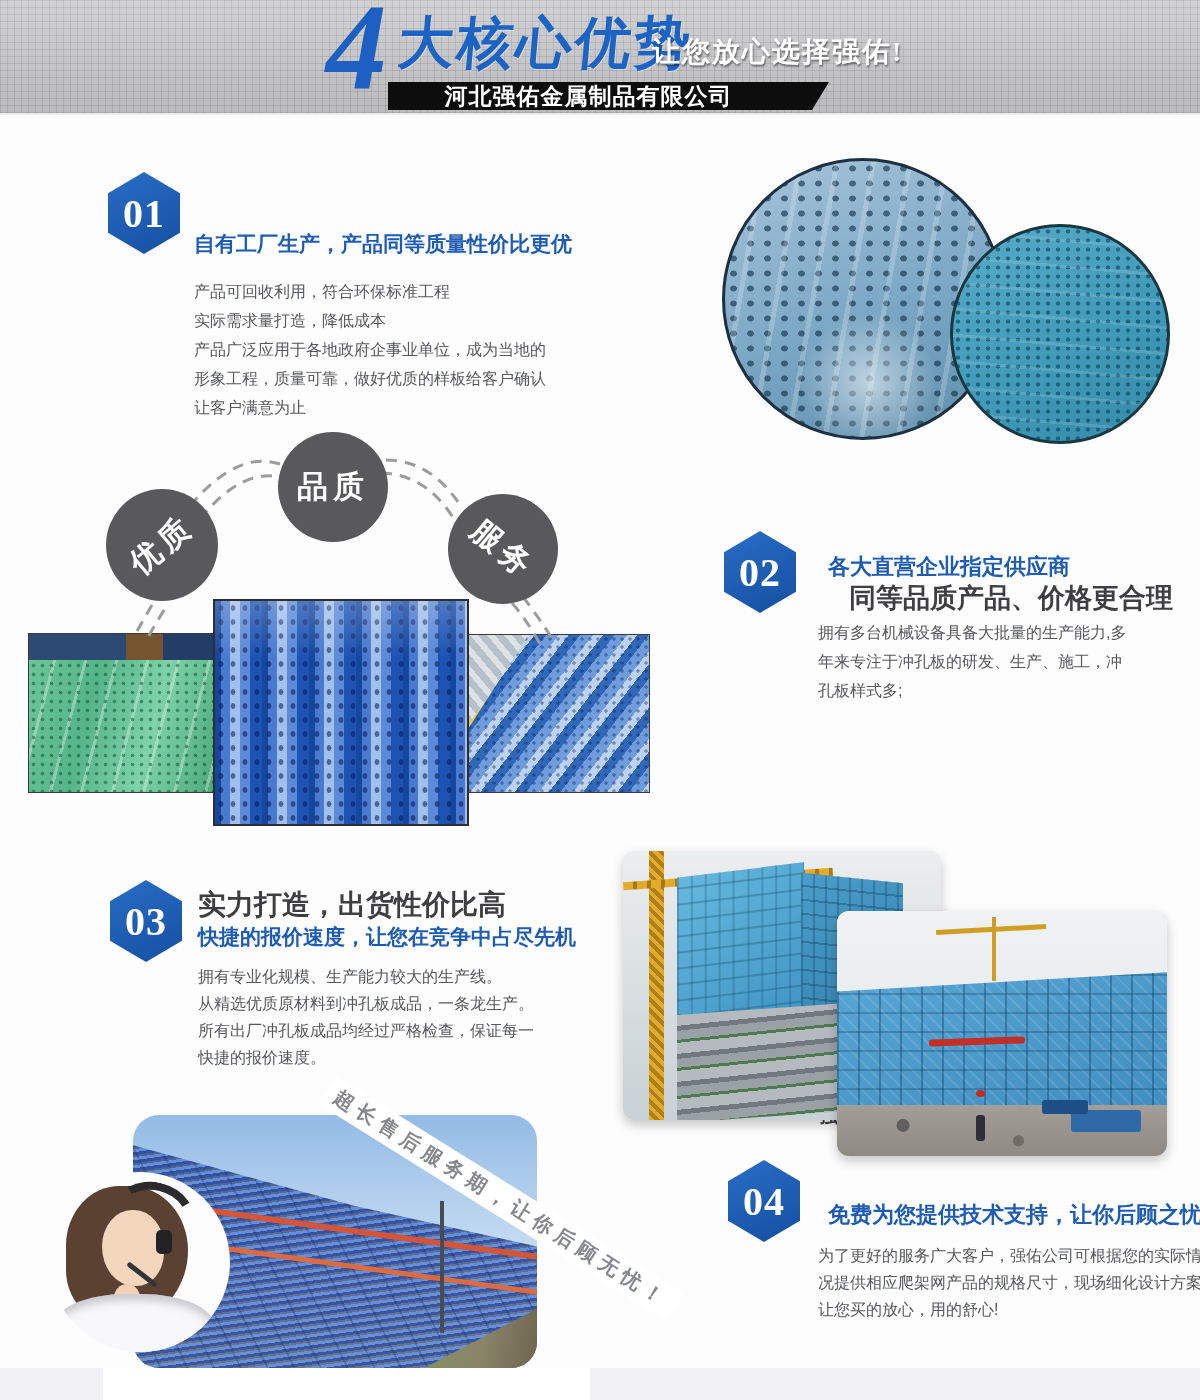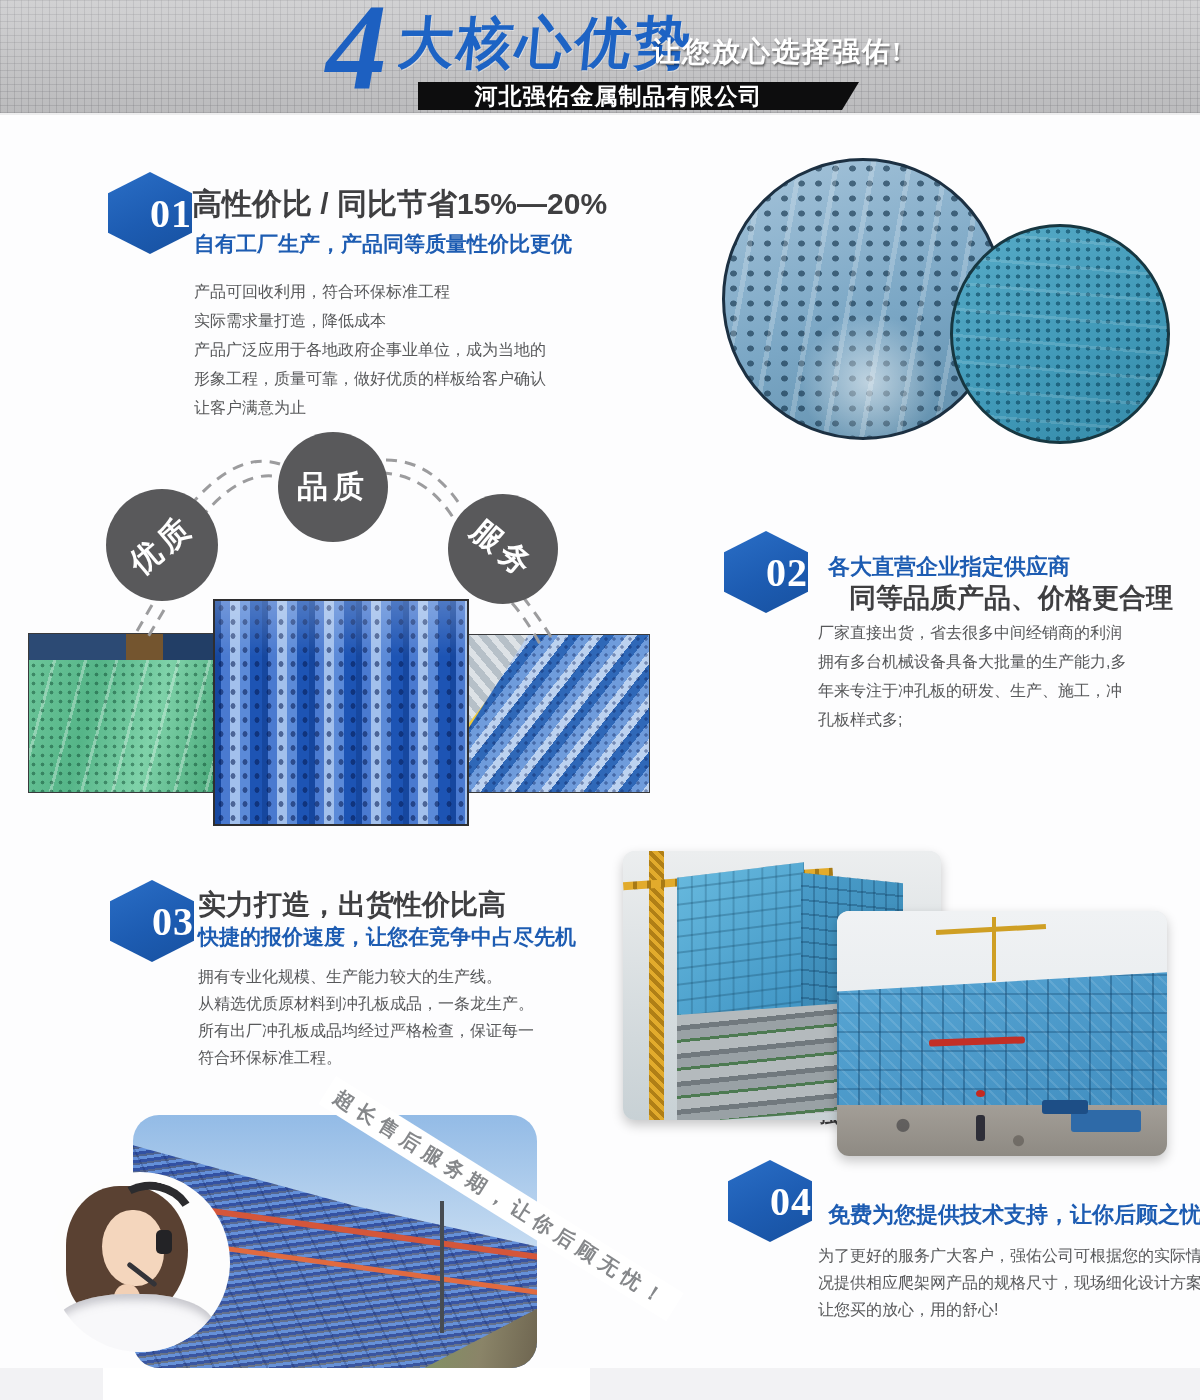--- a/index.html
+++ b/index.html
@@ -14,29 +14,29 @@
       repeating-linear-gradient(90deg,rgba(125,125,130,.28) 0 1px,transparent 1px 7px);
     border-bottom:2px solid #ededee;}
   .big4{position:absolute;left:326px;top:-16px;font-family:"Liberation Serif","DejaVu Serif",serif;
     font-style:italic;font-weight:bold;font-size:122px;line-height:1.05;color:#1d60c1;}
   .htitle{position:absolute;left:398px;top:6px;font-family:"Liberation Serif","DejaVu Serif",serif;
     font-weight:bold;font-size:56px;color:#1d63c4;letter-spacing:3px;transform:skewX(-5deg);
     text-shadow:1px 1px 0 rgba(255,255,255,.4);}
   .htag{position:absolute;left:652px;top:33px;font-family:"Liberation Serif","DejaVu Serif",serif;
     font-weight:bold;font-size:28px;color:#ffffff;letter-spacing:2px;
     text-shadow:1px 2px 2px rgba(0,0,0,.45);text-align:center;}
-  .hbanner{position:absolute;left:418px;top:82px;width:441px;height:28px;background:#0d0d0e;
+  .hbanner{position:absolute;left:388px;top:82px;width:441px;height:28px;background:#0d0d0e;
     clip-path:polygon(0 0,100% 0,calc(100% - 17px) 100%,0 100%);
     display:flex;align-items:center;justify-content:center;}
   .hbanner span{color:#fff;font-size:23px;font-weight:bold;letter-spacing:1px;margin-right:40px;}
   
-  .hex{position:absolute;width:84px;height:82px;
+  .hex{position:absolute;width:72px;height:82px;
     clip-path:polygon(50% 0%,100% 26%,100% 74%,50% 100%,0% 74%,0% 26%);
     background:linear-gradient(155deg,#2a6ec6 0%,#1d5cb2 55%,#1751a0 100%);
-    display:flex;align-items:center;justify-content:flex-end;}
+    display:flex;align-items:center;justify-content:center;}
   .hex span{font-family:"Liberation Serif","DejaVu Serif",serif;font-weight:bold;
     font-size:40px;color:#ffffff;letter-spacing:1px;}
   .advtitle{position:absolute;font-weight:bold;color:#3f3f41;white-space:nowrap;}
   .t-sans{font-family:"Liberation Sans","DejaVu Sans",sans-serif;}
   .t-serif{font-family:"Liberation Serif","DejaVu Serif",serif;}
   .advsub{position:absolute;font-family:"Liberation Serif","DejaVu Serif",serif;
     font-weight:bold;color:#1d5cb2;white-space:nowrap;}
   .advbody{position:absolute;font-size:16px;color:#57585a;white-space:nowrap;}
   
   .pcircle{position:absolute;border-radius:50%;}
@@ -175,21 +175,20 @@
     <div class="htitle">大核心优势</div>
     <div class="htag">让您放心选择强佑!</div>
     <div class="hbanner">
       <span>河北强佑金属制品有限公司</span>
     </div>
   </div>
 
   <div class="hex" style="left:108px;top:172px;">
     <span>01</span>
   </div>
-  <div class="advtitle t-sans" style="left:192px;top:184px;font-size:30px;">高性价比 / 同比节省15%—20%</div>
   <div class="advsub" style="left:194px;top:230px;font-size:21px;">自有工厂生产，产品同等质量性价比更优</div>
   <div class="advbody" style="left:194px;top:277px;line-height:29px;">
     <div>产品可回收利用，符合环保标准工程</div>
     <div>实际需求量打造，降低成本</div>
     <div>产品广泛应用于各地政府企事业单位，成为当地的</div>
     <div>形象工程，质量可靠，做好优质的样板给客户确认</div>
     <div>让客户满意为止</div>
   </div>
 
   <div class="pcircle pc-big"></div>
@@ -226,36 +225,35 @@
     <div class="yellow"></div>
     <div class="blue"></div>
   </div>
 
   <div class="hex" style="left:724px;top:531px;">
     <span>02</span>
   </div>
   <div class="advtitle t-serif" style="left:849px;top:540px;font-size:27px;margin-top:40px;">同等品质产品、价格更合理</div>
   <div class="advsub" style="left:828px;top:552px;font-size:22px;">各大直营企业指定供应商</div>
   <div class="advbody" style="left:818px;top:618px;line-height:29px;">
-    <div>厂家直接出货，省去很多中间经销商的利润</div>
     <div>拥有多台机械设备具备大批量的生产能力,多</div>
     <div>年来专注于冲孔板的研发、生产、施工，冲</div>
     <div>孔板样式多;</div>
   </div>
 
   <div class="hex" style="left:110px;top:880px;">
     <span>03</span>
   </div>
   <div class="advtitle t-serif" style="left:198px;top:886px;font-size:28px;">实力打造，出货性价比高</div>
   <div class="advsub" style="left:198px;top:923px;font-size:21px;">快捷的报价速度，让您在竞争中占尽先机</div>
   <div class="advbody" style="left:198px;top:963px;line-height:27px;">
     <div>拥有专业化规模、生产能力较大的生产线。</div>
     <div>从精选优质原材料到冲孔板成品，一条龙生产。</div>
     <div>所有出厂冲孔板成品均经过严格检查，保证每一</div>
-    <div>符合环保标准工程。</div>
+    <div>快捷的报价速度。</div>
   </div>
 
   <div class="cphoto cp-a">
     <div class="sky"></div>
     <div class="tower"></div>
     <div class="arm"></div>
     <div class="face1"></div>
     <div class="face2"></div>
     <div class="floors"></div>
   </div>

